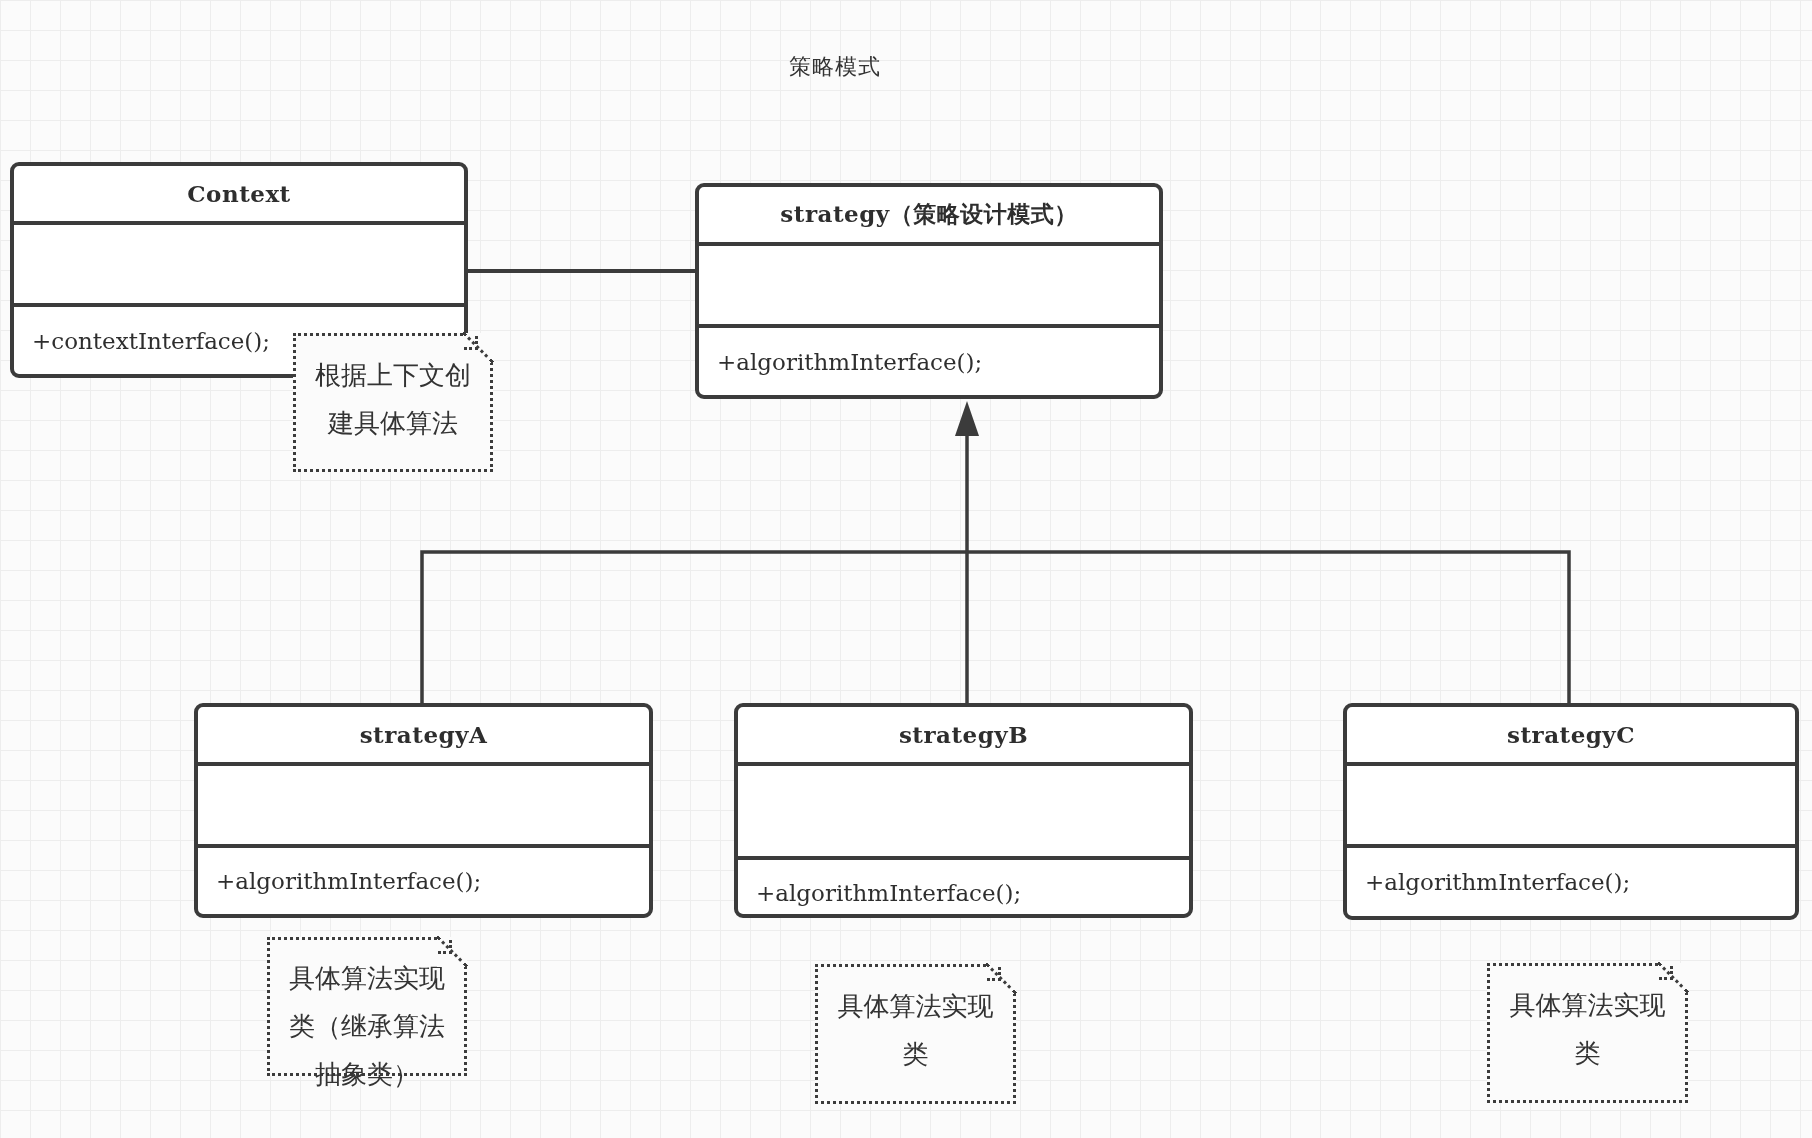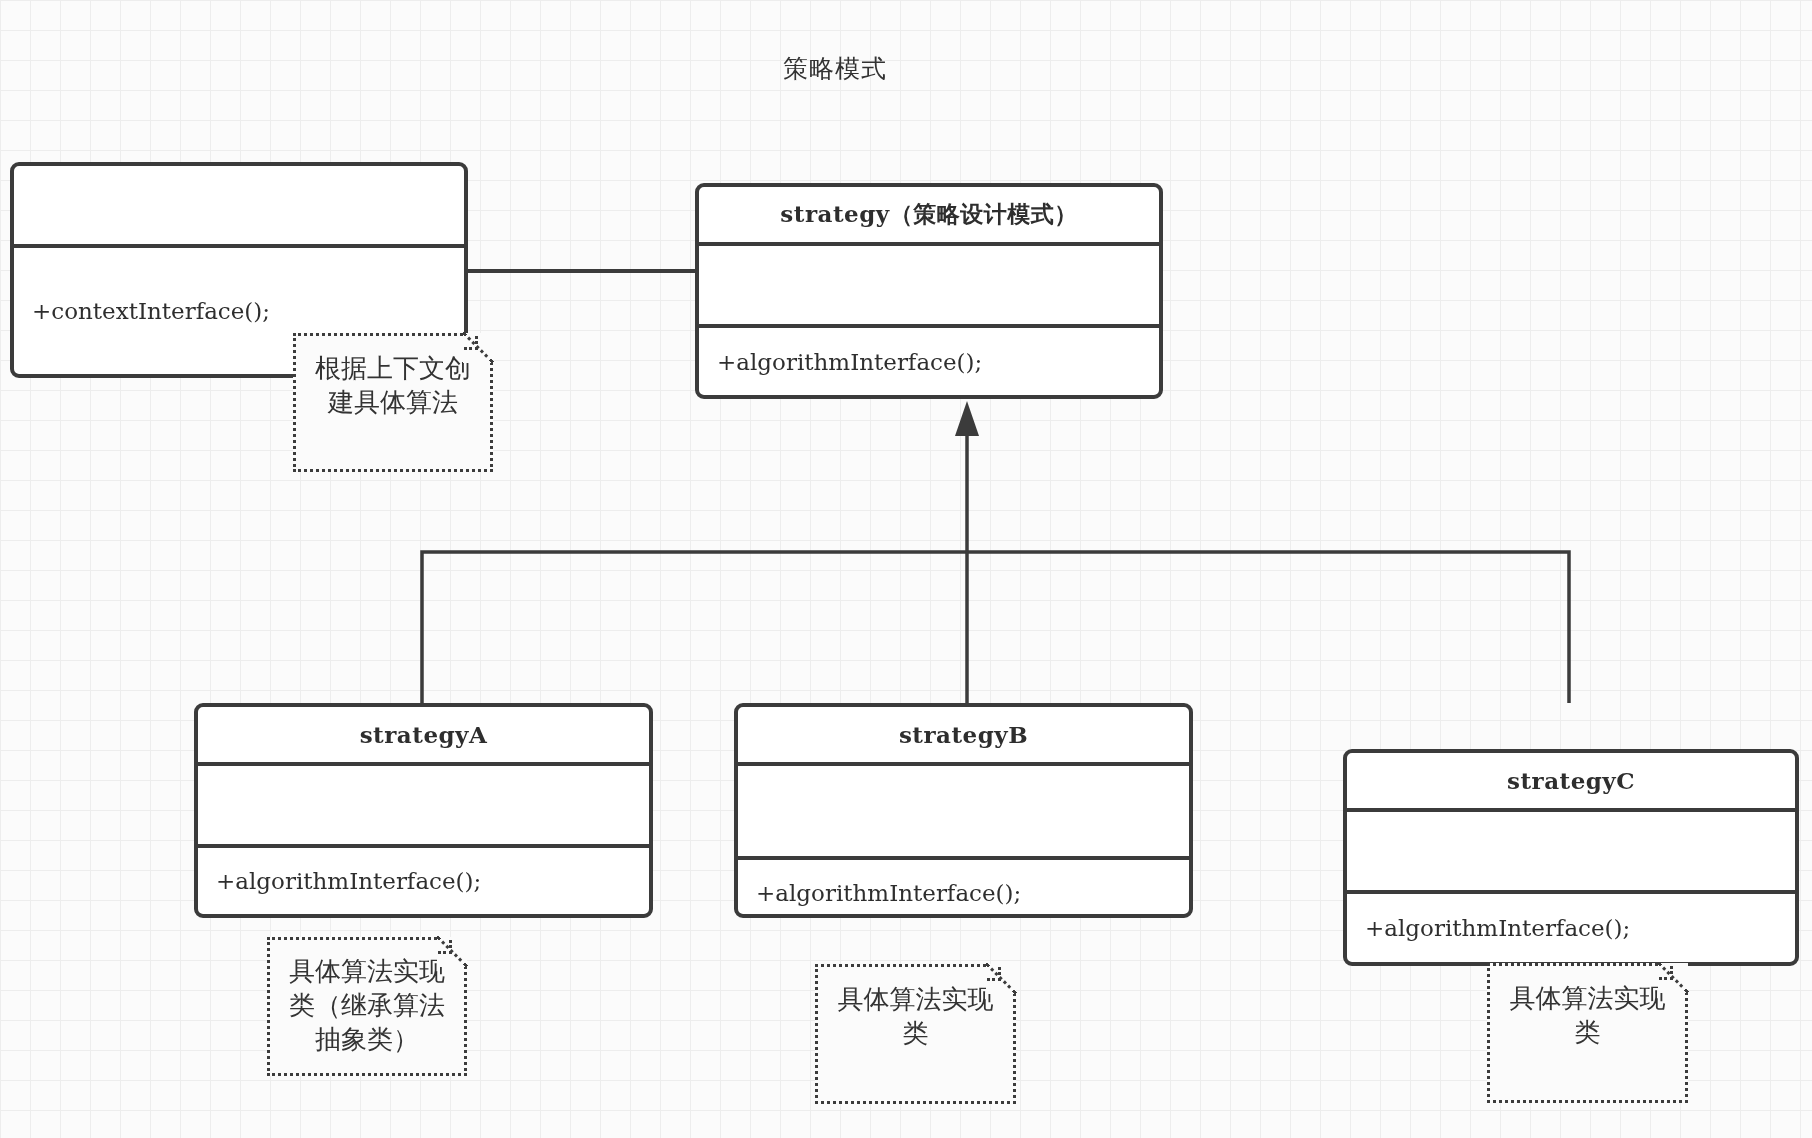--- a/index.html
+++ b/index.html
@@ -19,21 +19,21 @@
     background-size: 30px 30px;
     overflow: hidden;
   }
 
   .diagram-title {
     position: absolute;
     left: 735px;
     top: 52px;
     width: 200px;
     text-align: center;
-    font-size: 25px;
+    font-size: 22px;
     letter-spacing: 1px;
     color: #333;
   }
 
   
   .cls {
     position: absolute;
     box-sizing: border-box;
     border: 4px solid #3b3b3b;
     border-radius: 9px;
@@ -61,36 +61,36 @@
     display: flex;
     align-items: center;
     padding-left: 18px;
     font-size: 23px;
   }
 
   #cls-context  { left: 10px;   top: 162px; width: 458px; height: 216px; }
   #cls-strategy { left: 695px;  top: 183px; width: 468px; height: 216px; text-align: right; }
   #cls-strategyA{ left: 194px;  top: 703px; width: 459px; height: 215px; }
   #cls-strategyB{ left: 734px;  top: 703px; width: 459px; height: 215px; gap: 12px; }
-  #cls-strategyC{ left: 1343px; top: 703px; width: 456px; height: 217px; margin-top: 46px; }
+  #cls-strategyC{ left: 1343px; top: 703px; width: 456px; height: 217px; }
 
   
   .note {
     position: absolute;
     box-sizing: border-box;
     border: 3px dotted #3c3c3c;
     background: #fbfbfb;
     z-index: 5;
   }
   .note-text {
     position: relative;
     padding: 15px 10px 0 10px;
     text-align: center;
     font-size: 26px;
-    line-height: 34px;
+    line-height: 48px;
     color: #333;
     z-index: 2;
   }
   .note-fold {
     position: absolute;
     top: -3px;
     right: -3px;
     width: 30px;
     height: 30px;
     background: #fbfbfb;
@@ -142,20 +142,21 @@
     <line x1="468" y1="271" x2="706" y2="271" stroke="#3b3b3b" stroke-width="4"></line>
     <polygon points="736,271 703,259 703,283" fill="#3b3b3b"></polygon>
 
     <polyline points="422,703 422,552 1569,552 1569,703" fill="none" stroke="#3b3b3b" stroke-width="3.5"></polyline>
     <line x1="967" y1="703" x2="967" y2="552" stroke="#3b3b3b" stroke-width="3.5"></line>
     <line x1="967" y1="552" x2="967" y2="433" stroke="#3b3b3b" stroke-width="3.5"></line>
     <polygon points="967,401 955,436 979,436" fill="#3b3b3b"></polygon>
   </svg>
 
   <div class="cls" id="cls-context">
+    <div class="cls-title">Context</div>
     <div class="cls-attrs"></div>
     <div class="cls-method">+contextInterface();</div>
   </div>
 
   <div class="cls" id="cls-strategy">
     <div class="cls-title">strategy（策略设计模式）</div>
     <div class="cls-attrs"></div>
     <div class="cls-method">+algorithmInterface();</div>
   </div>
 

